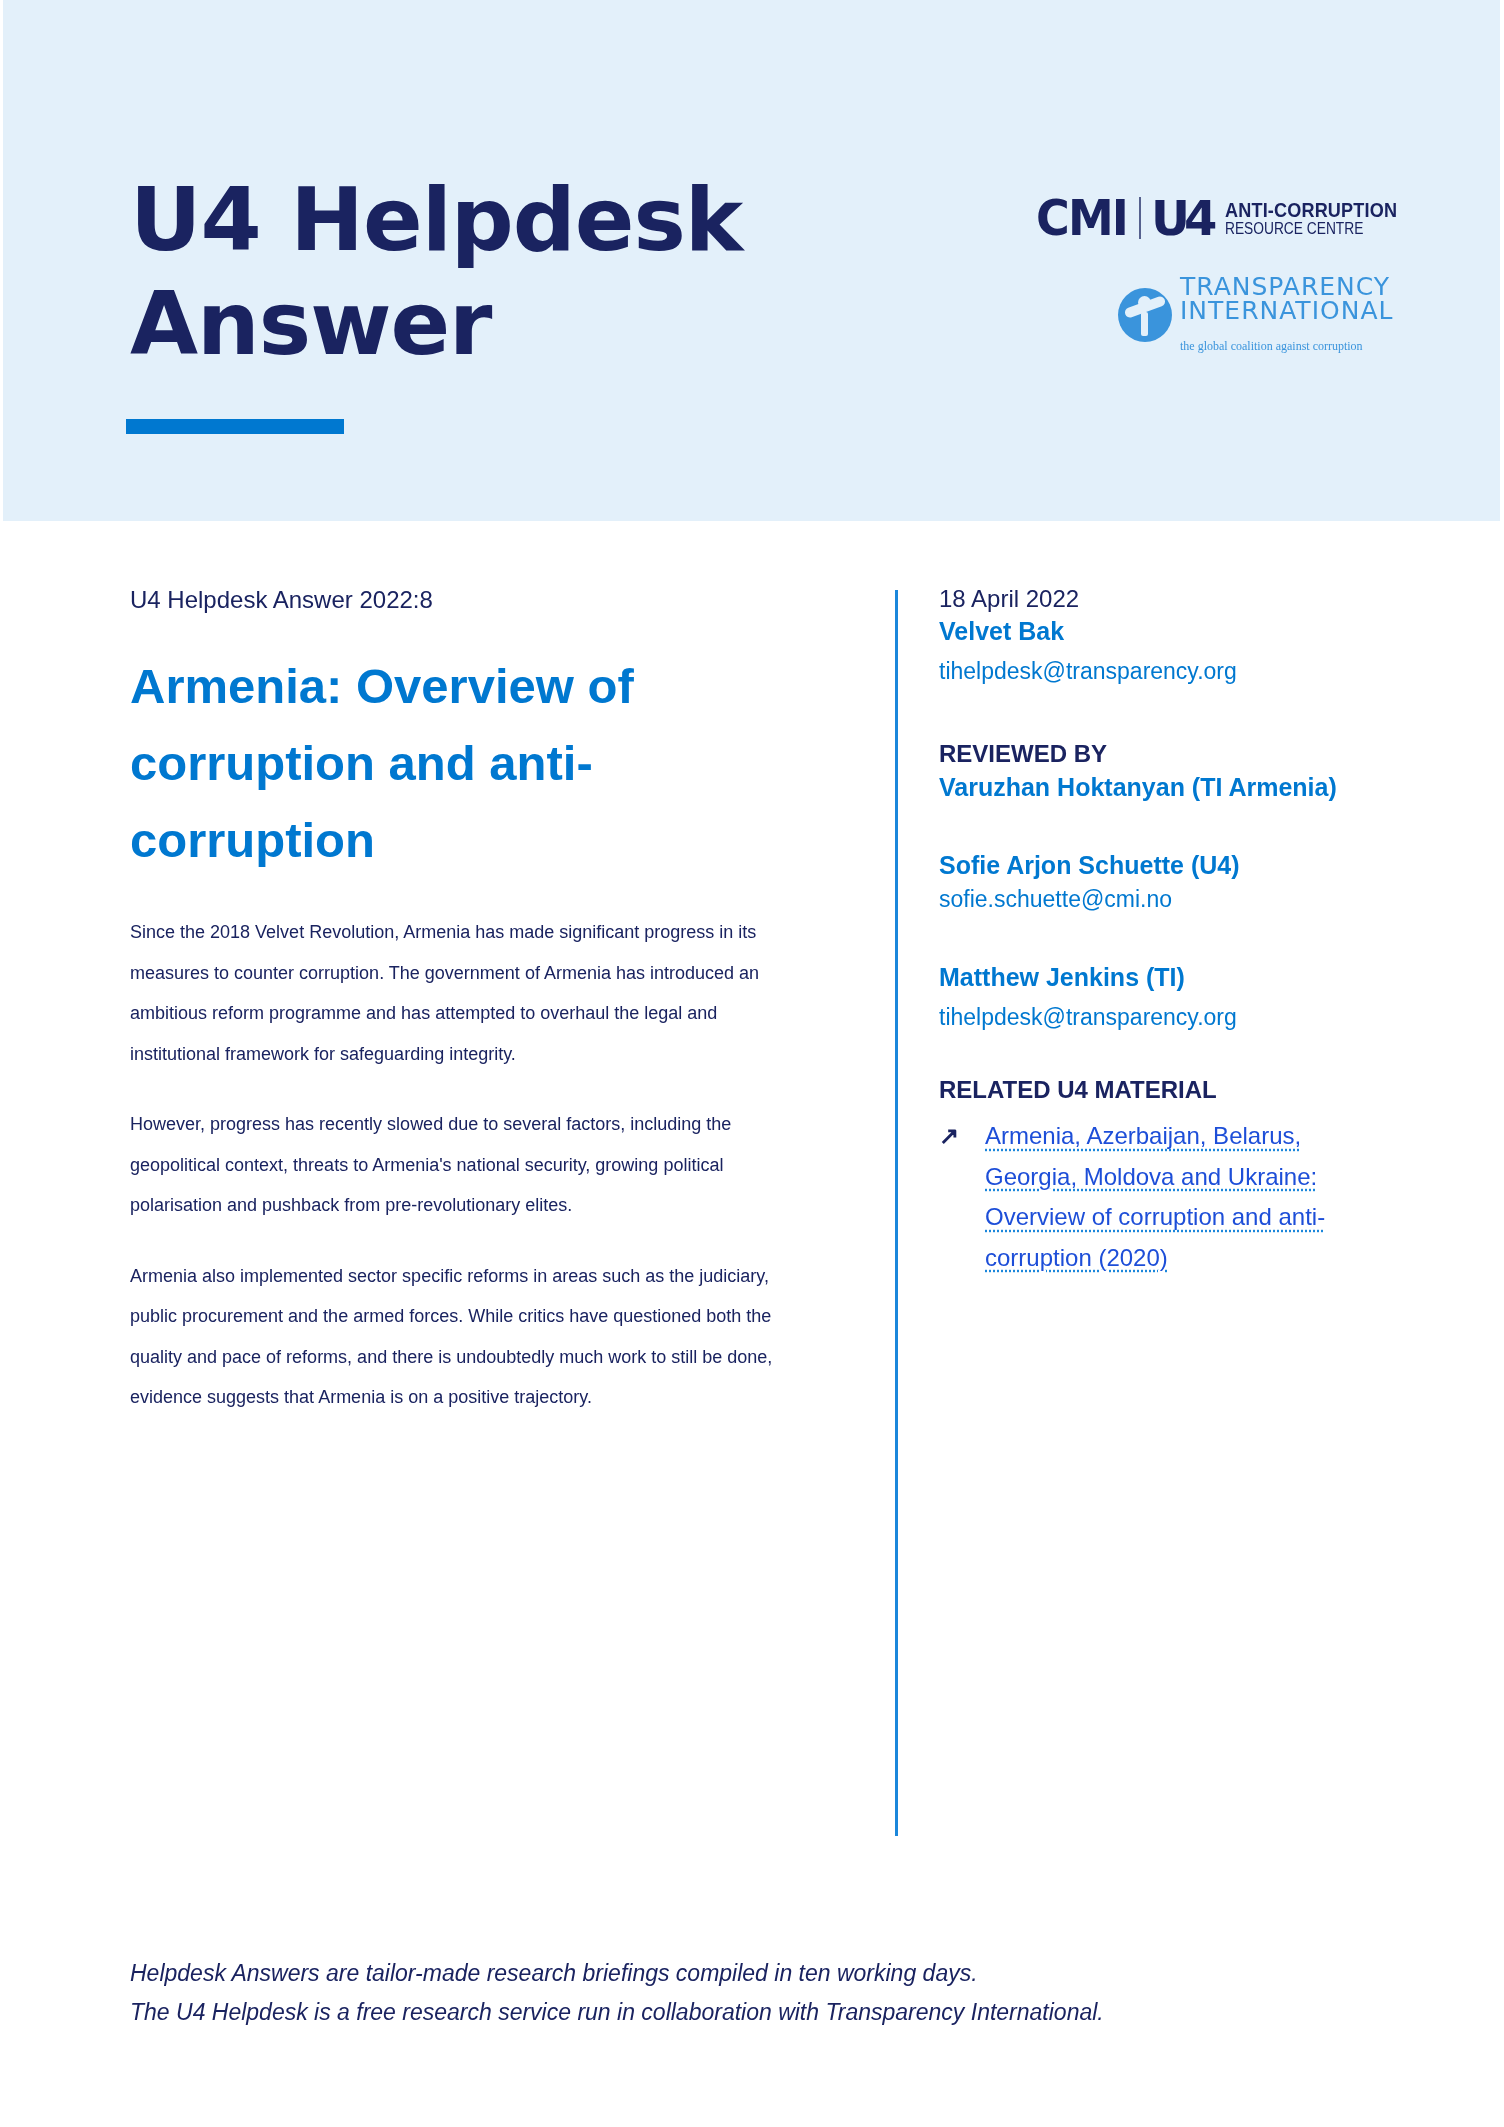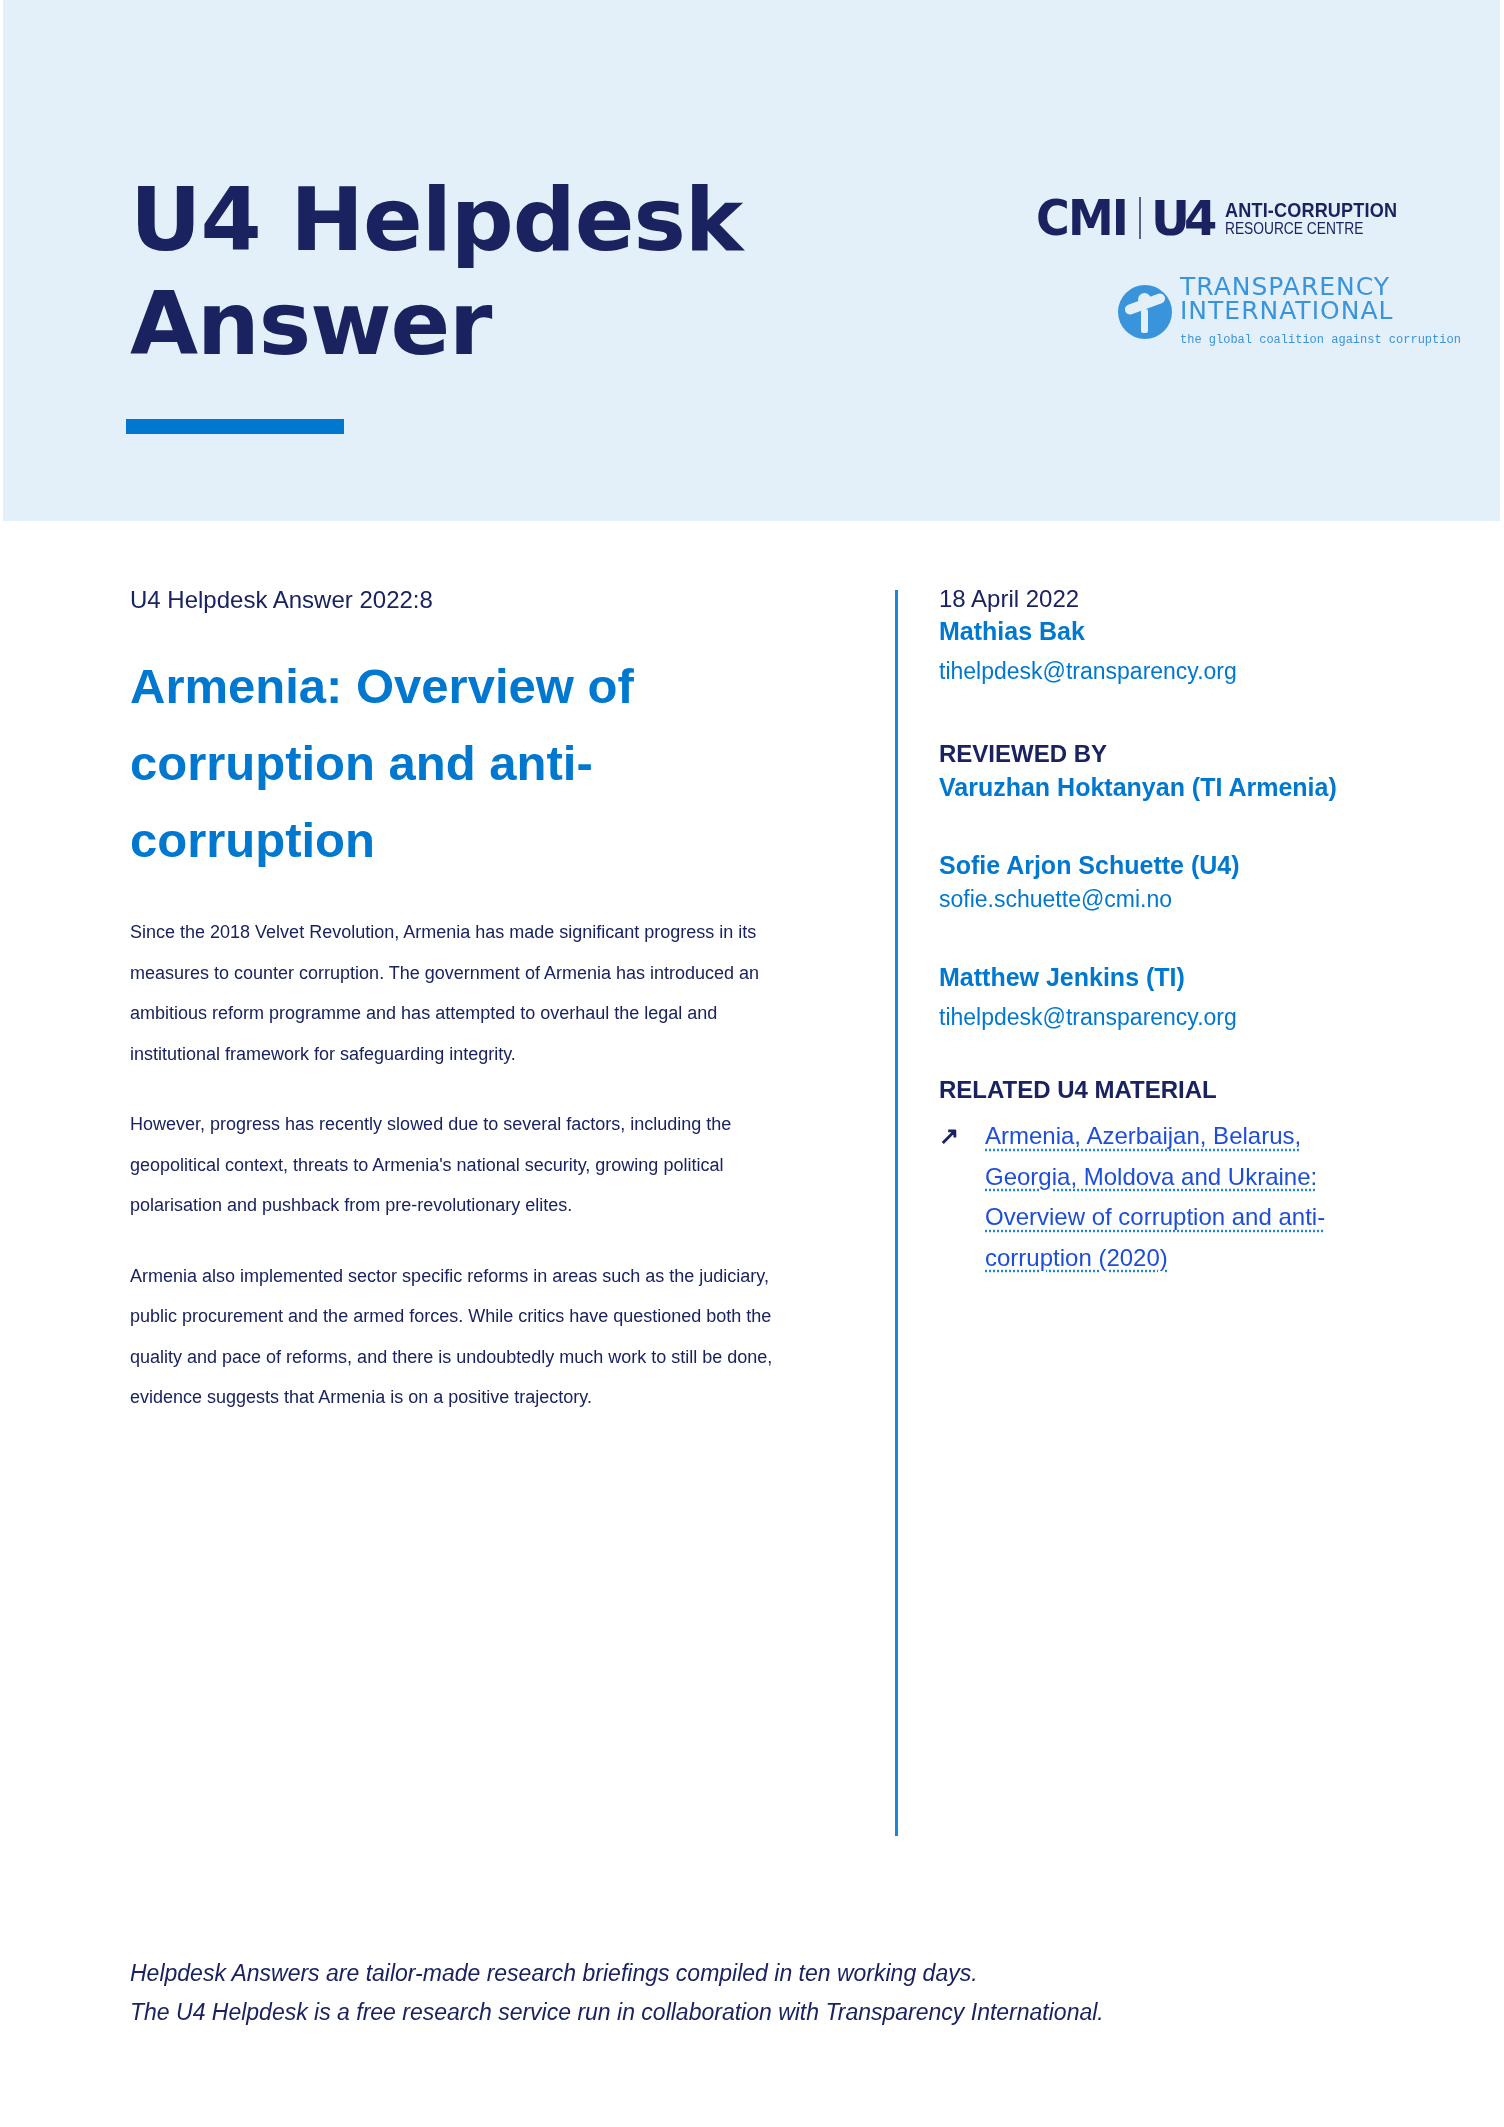--- a/index.html
+++ b/index.html
@@ -25,21 +25,21 @@
            transform:scaleX(0.86); transform-origin:left; white-space:nowrap; }
 
   .ti-logo { position:absolute; left:1118px; top:275px; display:flex;align-items:center; }
   .ti-emblem { width:54px; height:54px; border-radius:50%; background:#3a94dc; position:relative; margin-right:8px; }
   .ti-emblem:before { content:""; position:absolute; left:20px; top:8px; width:13px; height:13px; border-radius:50%; background:#e3f0fa; }
   .ti-emblem:after { content:""; position:absolute; left:23px; top:24px; width:7px; height:24px; background:#e3f0fa; border-radius:2px; }
   .ti-ring { position:absolute; left:6px; top:14px; width:42px; height:10px; border-radius:6px; background:#e3f0fa; transform:rotate(-20deg); }
   .ti-text { display:flex; flex-direction:column; }
   .ti-1, .ti-2 { font-family:"DejaVu Sans", sans-serif; font-size:25px; line-height:24px; color:#3a94dc;
                  letter-spacing:1px; white-space:nowrap; }
-  .ti-3 { font-family:Liberation Mono, monospace; font-size:12px; line-height:16px; color:#3a94dc; white-space:nowrap; margin-top:9px; }
+  .ti-3 { font-family:Liberation Serif, serif; font-size:12px; line-height:16px; color:#3a94dc; white-space:nowrap; margin-top:15px; }
 
   
   .series { position:absolute; left:130px; top:586px; font-size:24px; line-height:28px; color:#1a2360; margin:0; }
   .doc-title { position:absolute; left:130px; top:648px; width:620px; margin:0; font-weight:bold; font-size:49px;
                line-height:77px; color:#0078d0; }
   .body { position:absolute; left:130px; top:912px; width:680px; }
   .body p { margin:0 0 30px 0; font-size:18px; line-height:40.5px; color:#1a2360; }
 
   
   .divider { position:absolute; left:895px; top:590px; width:3px; height:1246px; background:#1b87db; }
@@ -96,21 +96,21 @@
   <p>Since the 2018 Velvet Revolution, Armenia has made significant progress in its measures to counter corruption. The government of Armenia has introduced an ambitious reform programme and has attempted to overhaul the legal and institutional framework for safeguarding integrity.</p>
   <p>However, progress has recently slowed due to several factors, including the geopolitical context, threats to Armenia's national security, growing political polarisation and pushback from pre-revolutionary elites.</p>
   <p>Armenia also implemented sector specific reforms in areas such as the judiciary, public procurement and the armed forces. While critics have questioned both the quality and pace of reforms, and there is undoubtedly much work to still be done, evidence suggests that Armenia is on a positive trajectory.</p>
 </div>
 
 <div class="divider"></div>
 
 <div class="side">
   <div class="date">18 April 2022</div>
 
-  <div class="name">Mathias Bak</div>
+  <div class="name">Velvet Bak</div>
   <div class="email" style="margin-top:6px">tihelpdesk@transparency.org</div>
 
   <div class="label" style="margin-top:50px">REVIEWED BY</div>
   <div class="name">Varuzhan Hoktanyan (TI Armenia)</div>
 
   <div class="name" style="margin-top:44px">Sofie Arjon Schuette (U4)</div>
   <div class="email">sofie.schuette@cmi.no</div>
 
   <div class="name" style="margin-top:44px">Matthew Jenkins (TI)</div>
   <div class="email" style="margin-top:6px">tihelpdesk@transparency.org</div>

